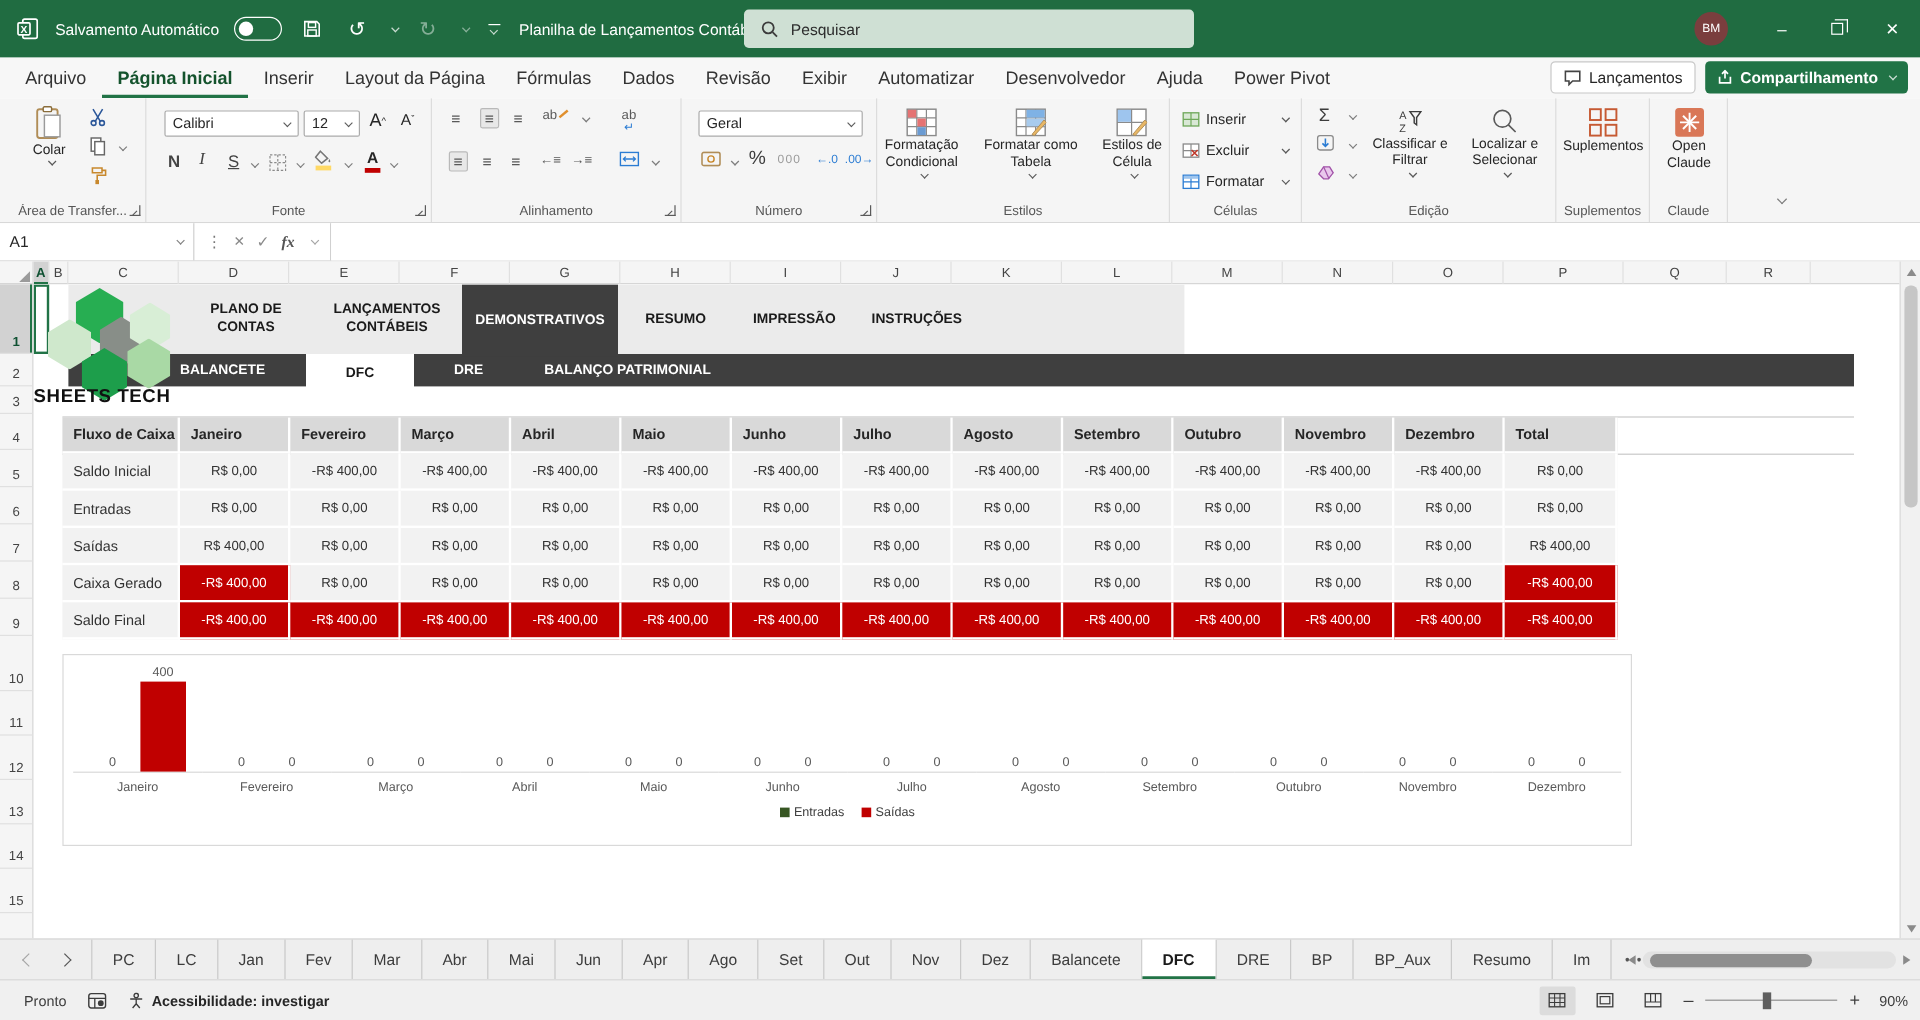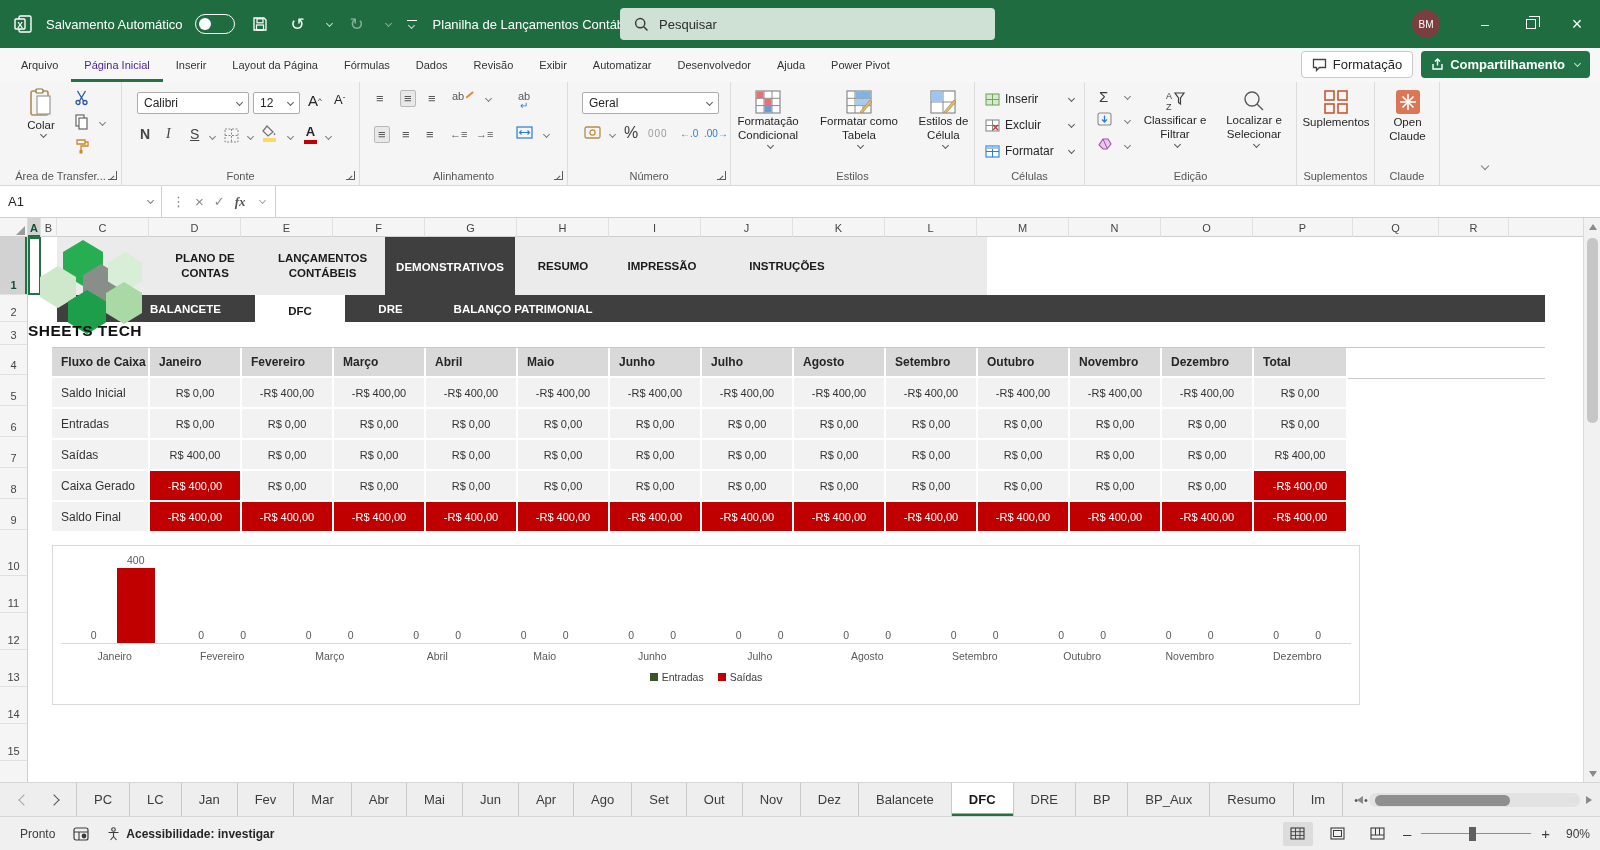--- a/index.html
+++ b/index.html
@@ -17,22 +17,22 @@
   .tb-title{margin-left:16px;display:flex;align-items:center;gap:6px;white-space:nowrap}
   .searchbox{position:absolute;left:620px;top:8px;width:375px;height:32px;background:#cfe0d4;border-radius:4px;display:flex;align-items:center;gap:10px;padding:0 14px;color:#2d2d2d}
   .tb-right{position:absolute;right:0;top:0;height:48px;display:flex;align-items:center}
   .avatar{width:28px;height:28px;border-radius:50%;background:#7a3e3e;color:#fff;font-size:10px;display:flex;align-items:center;justify-content:center;margin-right:22px}
   .winbtn{width:46px;height:48px;display:flex;align-items:center;justify-content:center;font-size:14px}
   .restore-ic{width:10px;height:10px;border:1.2px solid #fff;position:relative}
   .restore-ic::before{content:"";position:absolute;left:2px;top:-4px;width:10px;height:10px;border:1.2px solid #fff;border-left:none;border-bottom:none}
   
   .tabrow{position:absolute;top:48px;left:0;width:1600px;height:34px;background:#f7f7f7;display:flex;align-items:center}
   .rtabs{display:flex;align-items:center;height:100%;padding-left:8px}
-  .rtab{padding:0 13px;height:100%;display:flex;align-items:center;font-size:11px;color:#333;white-space:nowrap}
-  .rtab.active{font-weight:400;color:#4c1d95;box-shadow:inset 0 -3px 0 #217346}
+  .rtab{padding:0 13px;height:100%;display:flex;align-items:center;font-size:15px;color:#333;white-space:nowrap}
+  .rtab.active{font-weight:700;color:#14532d;box-shadow:inset 0 -3px 0 #217346}
   .tabrow-right{position:absolute;right:10px;top:3px;display:flex;gap:8px;align-items:center}
   .btn-comments{display:flex;align-items:center;gap:6px;background:#fff;border:1px solid #c8c8c8;border-radius:4px;height:27px;padding:0 10px;font-size:13px;color:#262626}
   .btn-share{display:flex;align-items:center;gap:6px;background:#217346;border-radius:4px;height:27px;padding:0 10px;font-size:13px;color:#fff;font-weight:600}
   
   .ribbon{position:absolute;top:82px;left:0;width:1600px;height:104px;background:#f5f5f5;border-bottom:1px solid #d8d8d8;display:flex}
   .rgroup{position:relative;height:100%;border-right:1px solid #dcdcdc;flex-shrink:0}
   .glabel{position:absolute;bottom:3px;left:0;right:0;text-align:center;font-size:11px;color:#555;white-space:nowrap;overflow:hidden}
   .launch{position:absolute;right:4px;bottom:5px;width:9px;height:9px;border-right:1.4px solid #5a5a5a;border-bottom:1.4px solid #5a5a5a}
   .launch::before{content:"";position:absolute;right:1px;bottom:1px;width:5px;height:1.4px;background:#5a5a5a;transform:rotate(-45deg)}
   .bigbtn{display:flex;flex-direction:column;align-items:center;justify-content:flex-start;font-size:11.5px;color:#262626;text-align:center;line-height:1.25}
@@ -192,21 +192,21 @@
       <div class="rtab">Automatizar</div>
       <div class="rtab">Desenvolvedor</div>
       <div class="rtab">Ajuda</div>
       <div class="rtab">Power Pivot</div>
     </div>
   <div class="tabrow-right">
     <span class="btn-comments">
       <svg width="15" height="14" viewBox="0 0 15 14">
           <path d="M1.5 1.5h12v8h-6l-3 3v-3h-3z" fill="none" stroke="#444" stroke-width="1.3"></path>
         </svg>
-      <span>Formatação</span>
+      <span>Lançamentos</span>
     </span>
     <span class="btn-share">
       <svg width="13" height="13" viewBox="0 0 13 13">
           <path d="M2 6v5h9V6" fill="none" stroke="#fff" stroke-width="1.4"></path>
           <path d="M6.5 7.5V1.5M4 3.5 6.5 1 9 3.5" fill="none" stroke="#fff" stroke-width="1.4"></path>
         </svg>
       <span>Compartilhamento</span>
       <span class="cv sm" style="color:#fff"></span>
     </span>
   </div>
@@ -527,21 +527,21 @@
   <div class="sheet" id="sheetContent">
     <div class="sel-a1"></div>
     <div class="navgray"></div>
     <div class="subbar"></div>
     <div id="navTabs">
         <div class="navtab" style="left: 122px; width: 110px;">PLANO DE CONTAS</div>
         <div class="navtab" style="left: 234px; width: 121px;">LANÇAMENTOS CONTÁBEIS</div>
         <div class="navtab active" style="left: 357px; width: 130px;">DEMONSTRATIVOS</div>
         <div class="navtab" style="left: 487px; width: 96px;">RESUMO</div>
         <div class="navtab" style="left: 585px; width: 98px;">IMPRESSÃO</div>
-        <div class="navtab" style="left: 710px; width: 98px;">INSTRUÇÕES</div>
+        <div class="navtab" style="left: 687px; width: 98px;">INSTRUÇÕES</div>
       </div>
     <div id="subTabs">
         <div class="subtab" style="left: 110px; width: 95px;">BALANCETE</div>
         <div class="subtab active" style="left: 227px; width: 90px;">DFC</div>
         <div class="subtab" style="left: 335px; width: 55px;">DRE</div>
         <div class="subtab" style="left: 420px; width: 150px;">BALANÇO PATRIMONIAL</div>
       </div>
     <div id="logoHexes">
         <div class="hex" style="left: 35px; top: 3px; width: 40px; height: 46px; background: rgb(39, 174, 82);"></div>
         <div class="hex" style="left: 12px; top: 29px; width: 36px; height: 42px; background: rgb(207, 232, 204);"></div>

